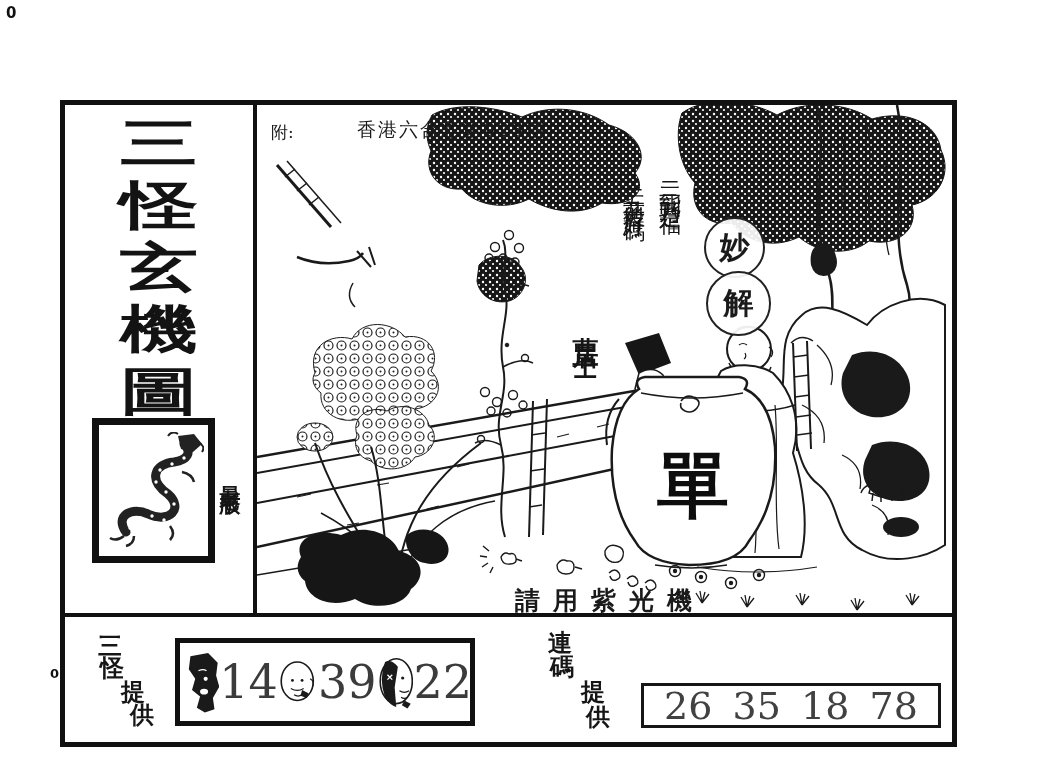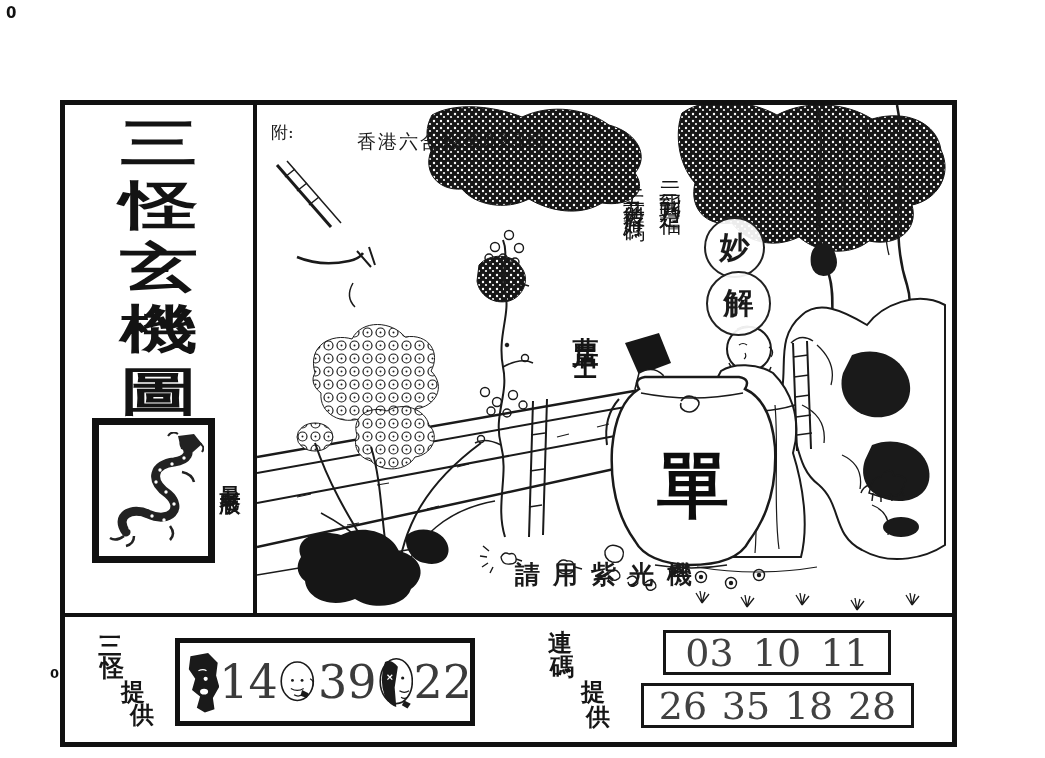--- a/index.html
+++ b/index.html
@@ -15,42 +15,42 @@
              align-items:center;gap:10px;}
   .title-col span{font-size:52px;line-height:1;font-weight:900;transform:scaleX(1.5);color:#131313;}
   .dragon-box{position:absolute;left:27px;top:313px;width:123px;height:145px;
               border:7px solid #111;box-sizing:border-box;background:#fff;
               display:flex;align-items:center;justify-content:center;}
   .vtext{writing-mode:vertical-rl;text-orientation:upright;color:#151515;}
   .edition{position:absolute;left:151px;top:364px;font-size:21px;font-weight:bold;letter-spacing:4px;}
   .stage{position:relative;flex:1;overflow:hidden;}
   .stage svg.scene{position:absolute;left:0;top:0;}
   .hdr-prefix{position:absolute;left:14px;top:16px;font-size:17px;}
-  .hdr-issue{position:absolute;left:100px;top:24px;font-size:19px;letter-spacing:2px;}
+  .hdr-issue{position:absolute;left:100px;top:12px;font-size:19px;letter-spacing:2px;}
   .poem{position:absolute;font-size:22px;letter-spacing:5px;font-weight:500;}
   .poem.right{left:398px;top:60px;}
   .poem.left{left:362px;top:68px;}
   .seal{position:absolute;border:2.5px solid #222;border-radius:50%;background:rgba(255,255,255,.92);
         display:flex;align-items:center;justify-content:center;font-size:30px;font-weight:bold;}
   .seal.top{left:447px;top:112px;width:57px;height:57px;}
   .seal.bottom{left:449px;top:166px;width:61px;height:61px;}
   .signature{position:absolute;left:312px;top:210px;font-size:26px;letter-spacing:9px;font-weight:bold;}
   .jar-char{position:absolute;left:400px;top:344px;font-size:72px;font-weight:900;color:#0d0d0d;line-height:1;}
-  .footer-note{position:absolute;left:258px;top:453px;font-size:25px;font-weight:bold;letter-spacing:13px;}
+  .footer-note{position:absolute;left:258px;top:479px;font-size:25px;font-weight:bold;letter-spacing:13px;}
   .strip{position:relative;height:125px;border-top:4px solid #111;}
   .plabel{position:absolute;font-size:24px;font-weight:bold;color:#161616;line-height:1;}
   .faces-box{position:absolute;left:110px;top:21px;width:300px;height:88px;border:5px solid #111;
              box-sizing:border-box;display:flex;align-items:center;
              padding:0 2px 0 4px;background:#fff;}
   .faces-box .num{font-size:46px;color:#3b3b3b;line-height:1;}
   .numbox{position:absolute;border:3px solid #161616;box-sizing:border-box;background:#fff;
           display:flex;align-items:center;justify-content:space-evenly;}
   .numbox .num{font-size:38px;color:#414141;line-height:1;}
   .numbox.row1{left:598px;top:13px;width:228px;height:45px;}
-  .numbox.row2{left:576px;top:66px;width:273px;height:45px;}
+  .numbox.row2{left:576px;top:66px;width:300px;height:45px;}
 </style>
 </head>
 <body>
 
 <div class="page">
 
   <span class="artifact" style="left:6px;top:4px;font-size:15px;">0</span>
   <span class="artifact" style="left:50px;top:666px;font-size:13px;">0</span>
 
   <div class="frame">
@@ -295,26 +295,21 @@
           <path d="M34,56 l8,4 l-4,6 l-7,-4 z" fill="#1a1a1a"></path>
         </svg>
         <span class="num" style="margin-right:-4px;">22</span>
       </div>
 
       <span class="plabel" style="left:483px;top:14px;">連</span>
       <span class="plabel" style="left:485px;top:38px;">碼</span>
       <span class="plabel" style="left:516px;top:63px;">提</span>
       <span class="plabel" style="left:521px;top:88px;">供</span>
 
-      <div class="numbox row1">
-        <span class="num">03</span>
-        <span class="num">10</span>
-        <span class="num">11</span>
-      </div>
       <div class="numbox row2">
         <span class="num">26</span>
         <span class="num">35</span>
         <span class="num">18</span>
-        <span class="num">28</span>
+        <span class="num">78</span>
       </div>
     </div>
   </div>
 </div>
 
 </body></html>

